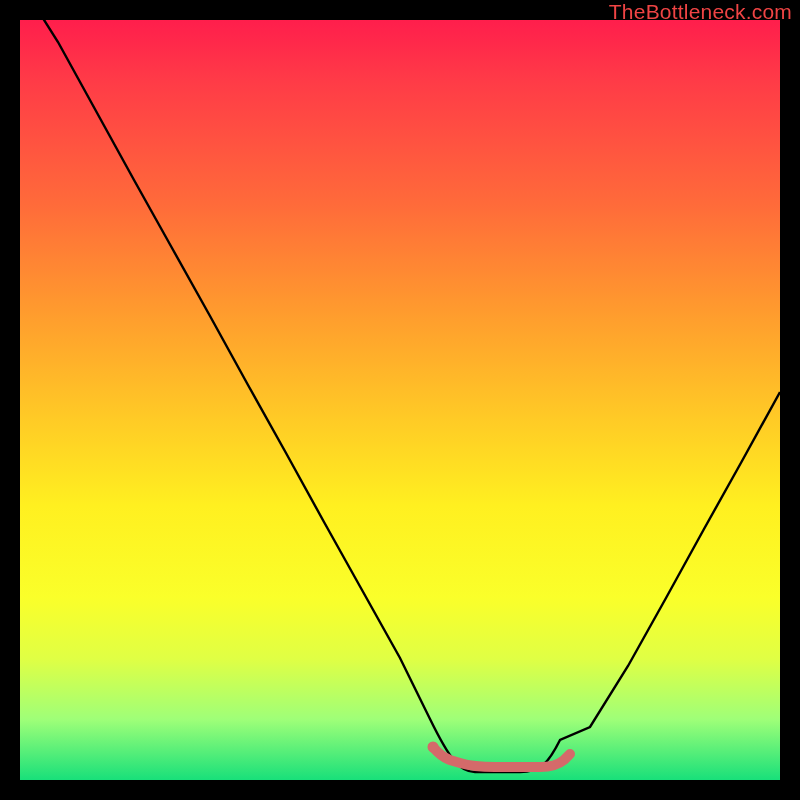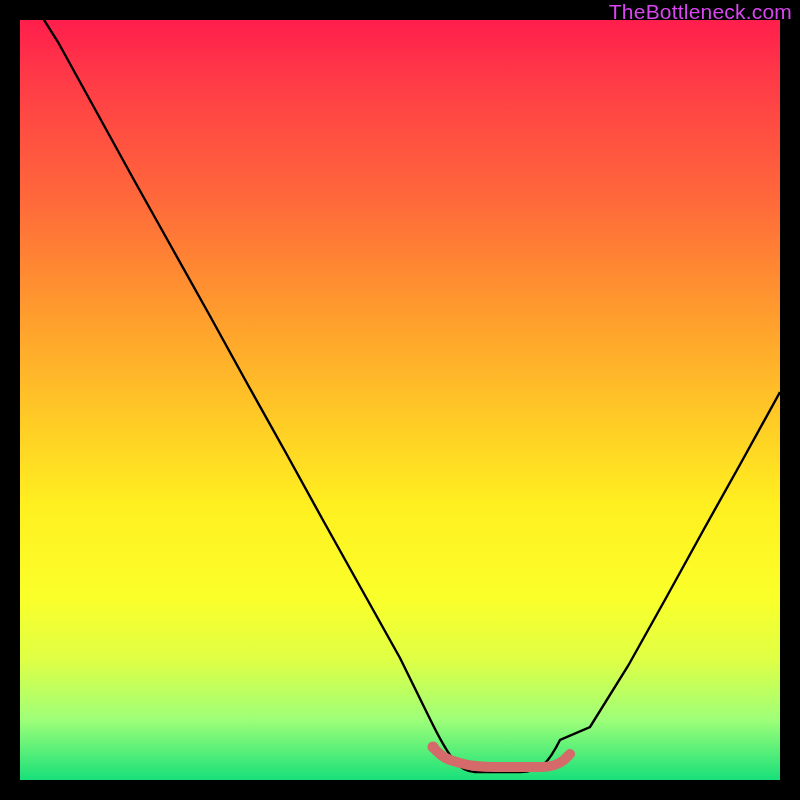--- a/index.html
+++ b/index.html
@@ -36,21 +36,21 @@
       #faff2a 76%,
       #e0ff44 84%,
       #9fff78 92%,
       #18e07a 100%
     );
   }
   .watermark {
     position: absolute;
     top: 0px;
     right: 8px;
-    color: #d946ef;
+    color: #ef4444;
     font-size: 21px;
     font-weight: 500;
     letter-spacing: 0.2px;
   }
   svg.curve {
     position: absolute;
     left: 0;
     top: 0;
   }
 </style>

